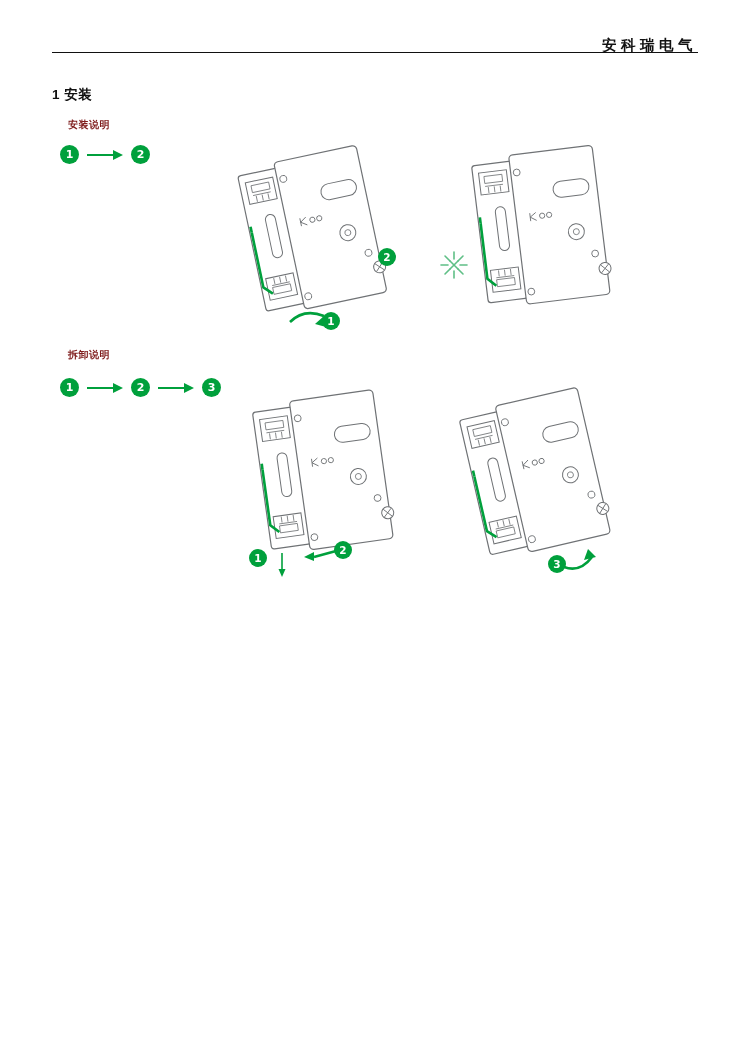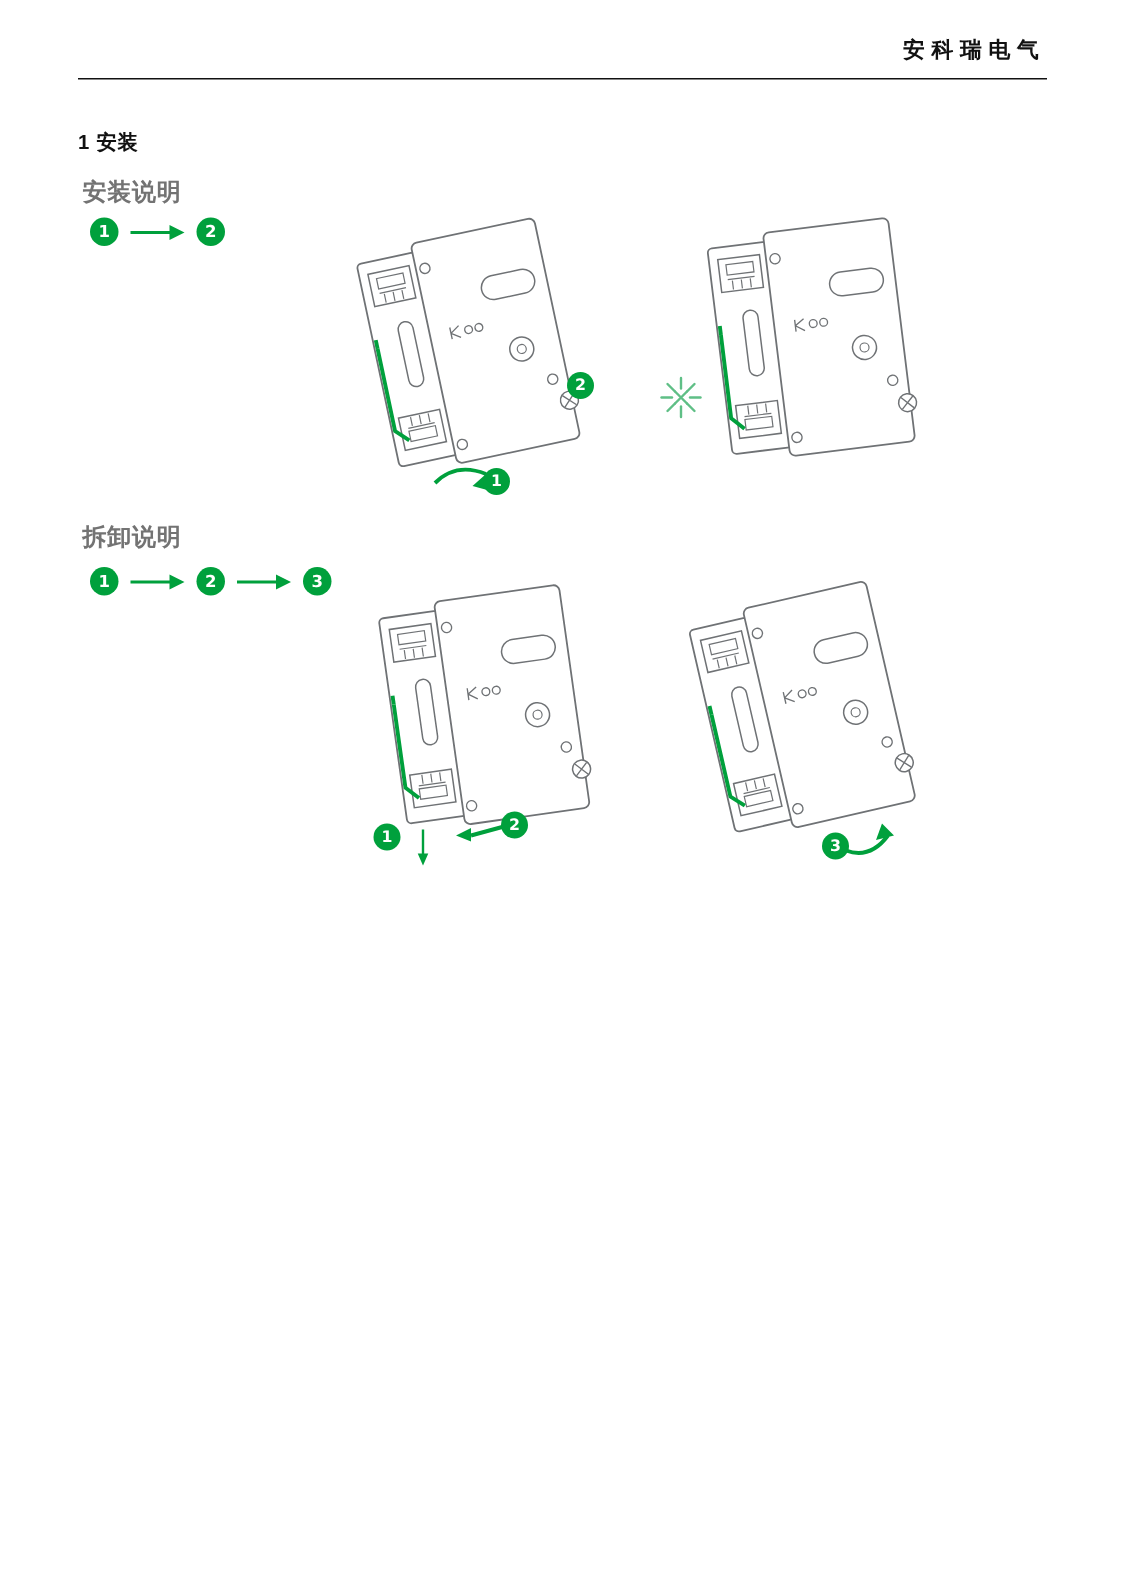--- a/index.html
+++ b/index.html
@@ -57,21 +57,21 @@
   .logo-word {
     font-family: "DejaVu Sans", sans-serif;
     font-size: 34px;
     font-weight: bold;
     font-style: italic;
     color: #cf1217;
     letter-spacing: -0.5px;
     line-height: 0.9;
   }
   .logo-sub {
-    margin-top: 3px;
+    margin-top: 14px;
     font-size: 14.5px;
     font-weight: bold;
     color: #111;
     letter-spacing: 4.5px;
     text-align: right;
     padding-right: 1px;
   }
   .header-rule {
     position: absolute;
     left: 52px;
@@ -86,24 +86,24 @@
     position: absolute;
     left: 52px;
     top: 86px;
     font-size: 13.5px;
     font-weight: bold;
     color: #111;
     letter-spacing: 0.5px;
   }
   .sub-title {
     position: absolute;
-    left: 55px;
-    font-size: 16px;
-    font-weight: bold;
-    color: #737373;
+    left: 68px;
+    font-size: 10px;
+    font-weight: bold;
+    color: #7f1d1d;
     letter-spacing: 0.5px;
   }
   .sub-title.install { top: 118px; }
   .sub-title.remove  { top: 348px; text-align: center; }
 
   
   .step-flow {
     position: absolute;
     display: flex;
     align-items: center;

